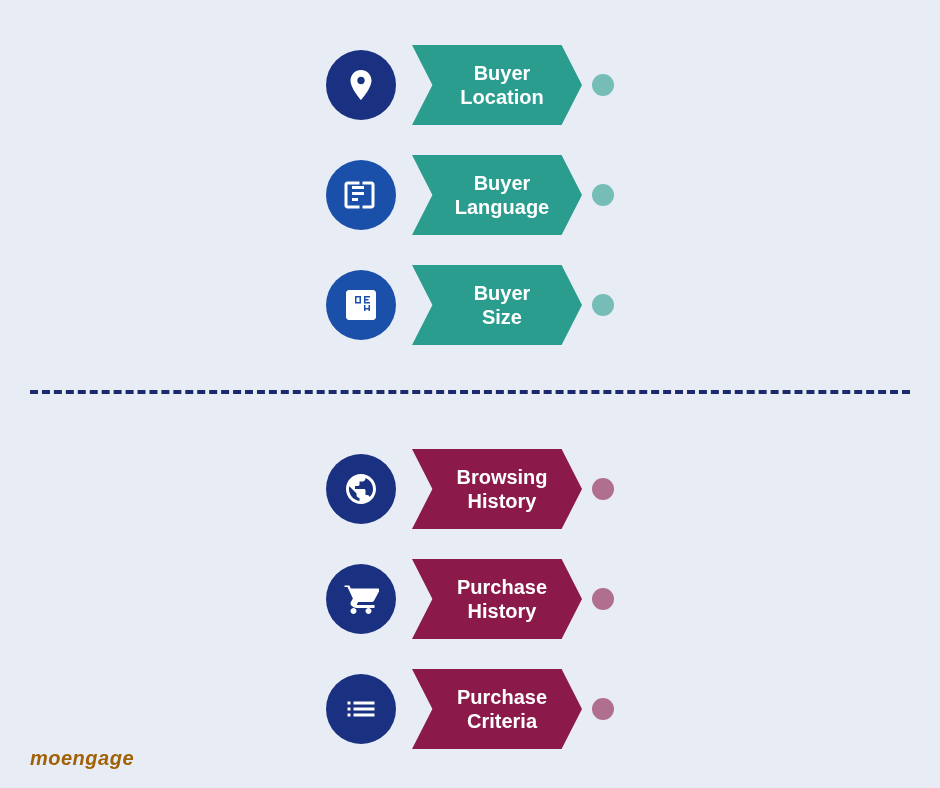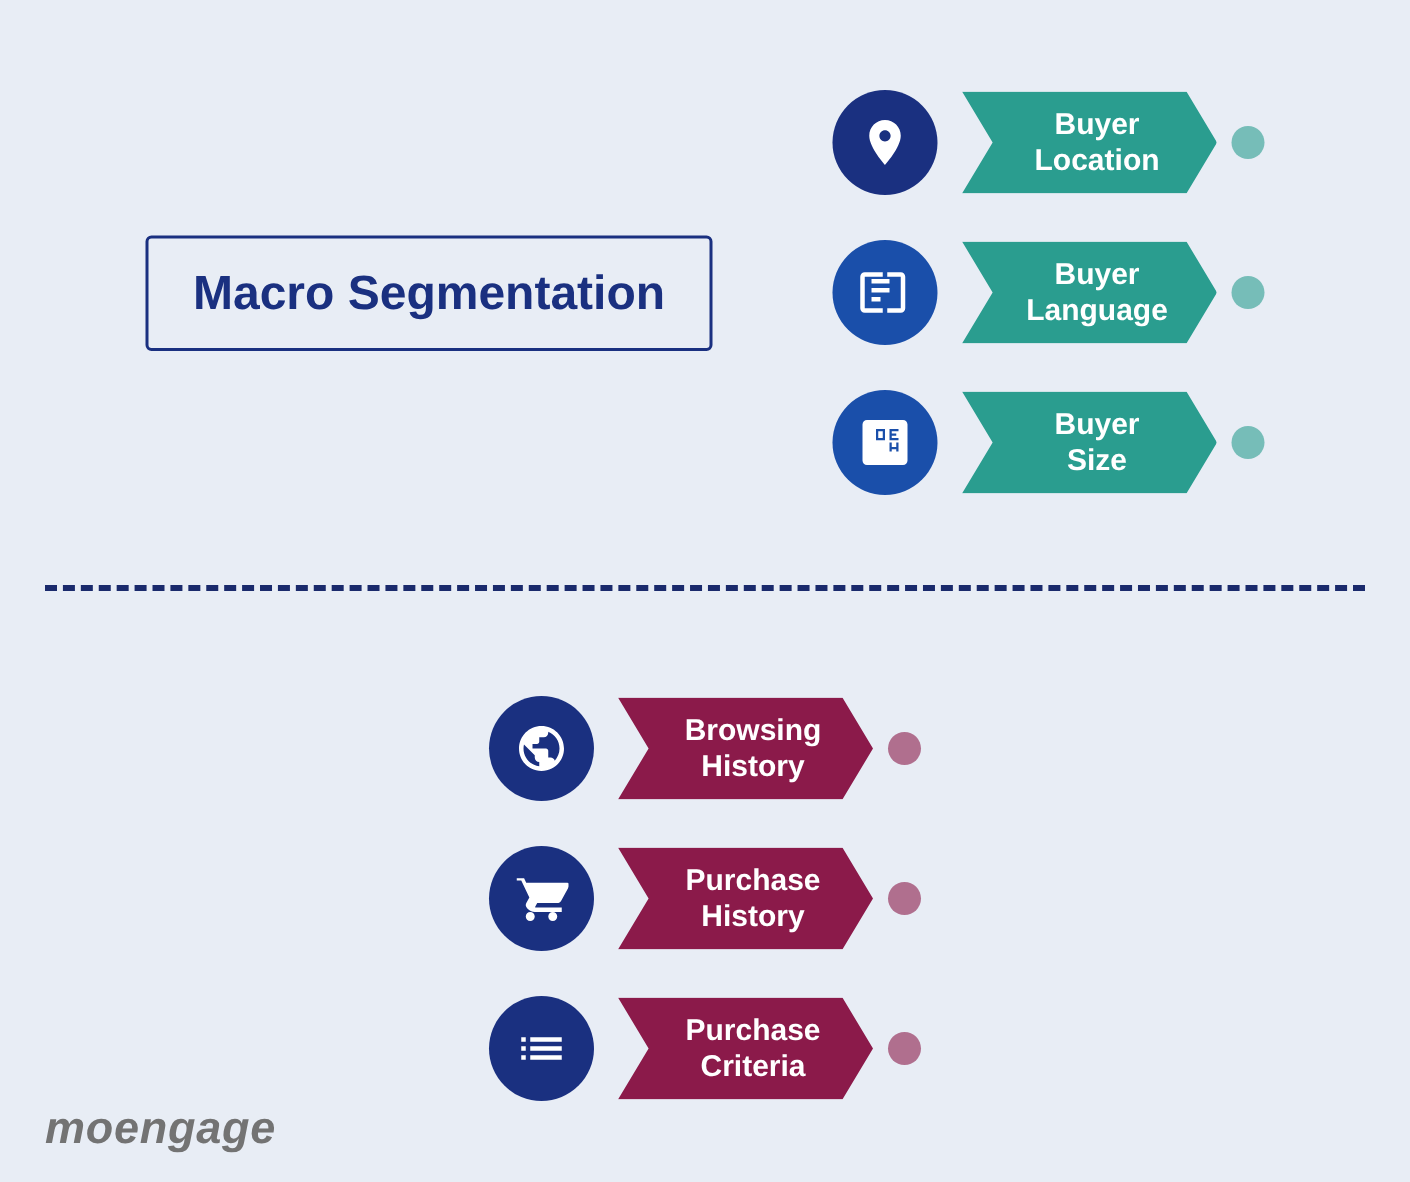--- a/index.html
+++ b/index.html
@@ -102,21 +102,21 @@
       fill: white;
     }
 
     
     .arrow-label {
       position: relative;
       display: flex;
       align-items: center;
       justify-content: center;
       min-width: 170px;
-      height: 68px;
+      height: 80px;
       font-size: 20px;
       font-weight: bold;
       color: white;
       text-align: center;
       line-height: 1.2;
     }
 
     .arrow-label-bg {
       position: absolute;
       top: 0; left: 0; right: 0; bottom: 0;
@@ -150,35 +150,32 @@
     }
 
     .nub-teal { background: #2a9d8f; opacity: 0.6; }
     .nub-maroon { background: #8b1a4a; opacity: 0.6; }
 
     
     .brand {
       position: absolute;
       bottom: 18px;
       left: 30px;
-      font-size: 30px;
+      font-size: 20px;
       font-weight: bold;
-      color: #737373;
+      color: #a16207;
       font-style: italic;
       letter-spacing: 0.5px;
     }
   </style>
 </head>
 <body>
 
 <div class="top-section">
 
-  <div class="seg-box">
-    <span class="seg-title">Macro Segmentation</span>
-  </div>
 
   <div class="items-column">
 
     <div class="item-row">
       <div class="icon-circle blue-dark">
         <svg viewBox="0 0 24 24">
             <path d="M12 2C8.13 2 5 5.13 5 9c0 5.25 7 13 7 13s7-7.75 7-13c0-3.87-3.13-7-7-7zm0 9.5c-1.38 0-2.5-1.12-2.5-2.5s1.12-2.5 2.5-2.5 2.5 1.12 2.5 2.5-1.12 2.5-2.5 2.5z"></path>
           </svg>
       </div>
       <div class="arrow-label arrow-teal">

